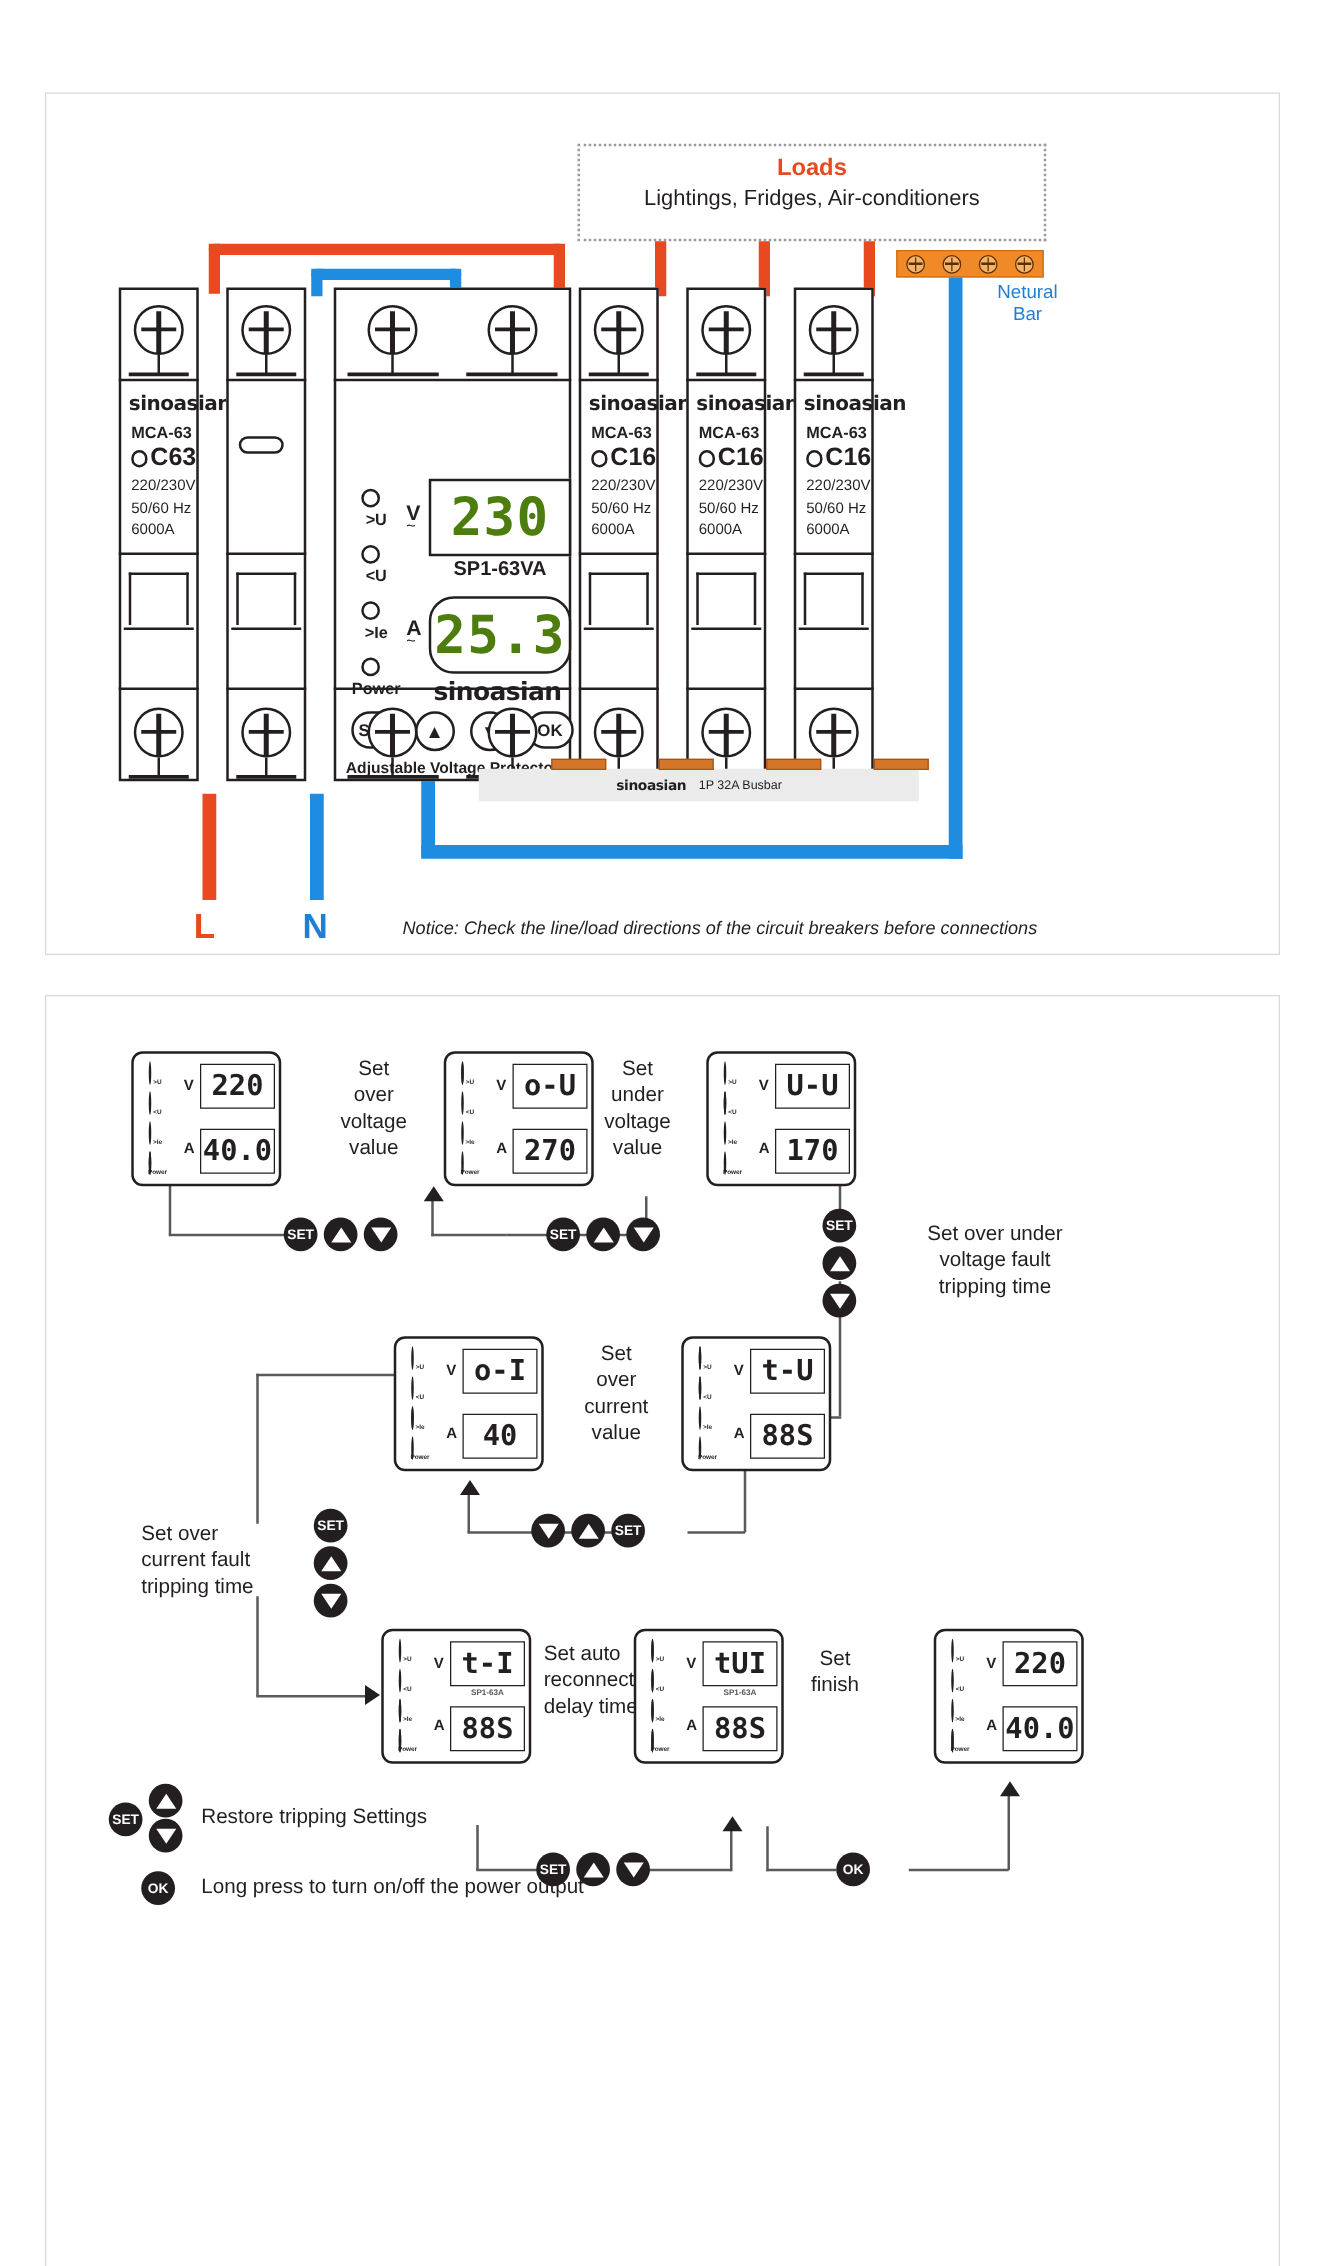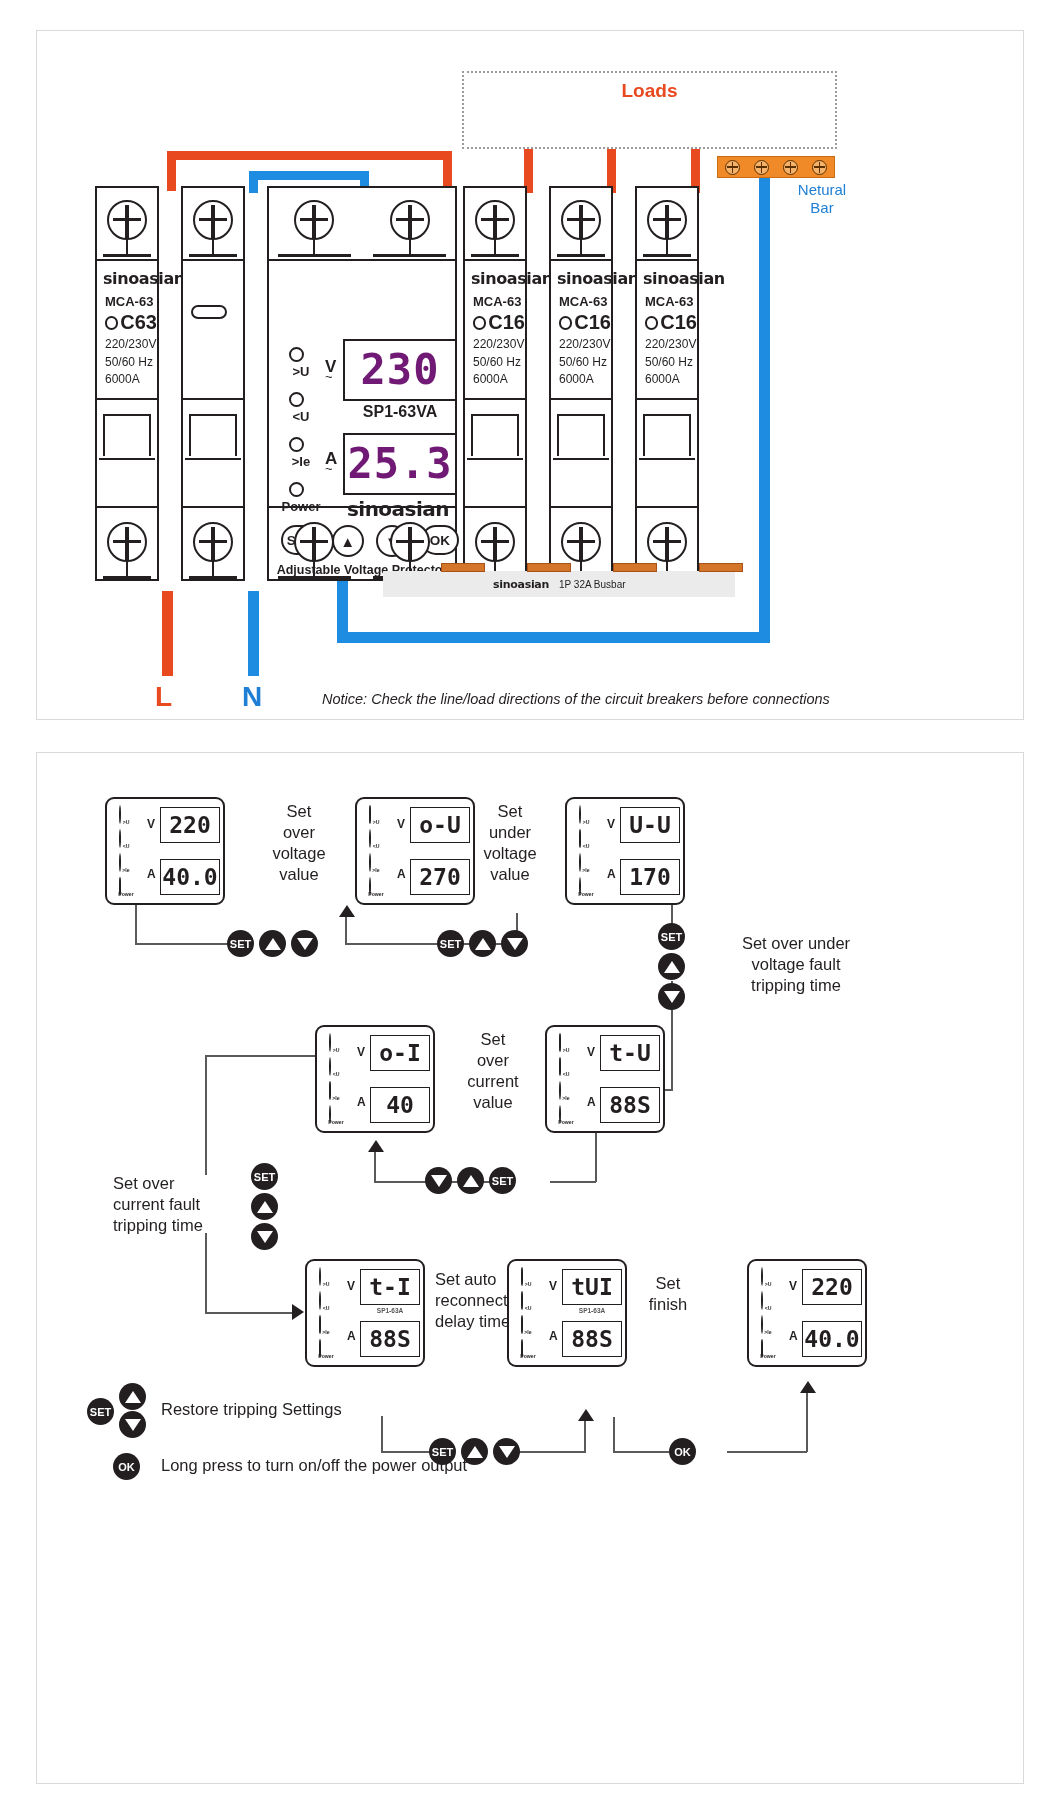--- a/index.html
+++ b/index.html
@@ -9,20 +9,21 @@
     background:#ffffff;
     font-family:"Liberation Sans", sans-serif;
     color:#231f20;
     position:relative;
     overflow:hidden;
   }
   .panel {
     position:absolute;
     border:1px solid #d9d9d9;
     background:#fff;
+    margin-top:44px;
   }
   #panel-wiring { left:36px; top:30px; width:988px; height:690px; }
   #panel-flow   { left:36px; top:752px; width:988px; height:1032px; }
 
   
   .wire { position:absolute; }
   .w-red  { background:#e8491f; }
   .w-blue-l { background:#1e8ce0; }
 
   
@@ -130,24 +131,24 @@
   .unit-v, .unit-a {
     position:absolute; font-size:17px; font-weight:bold;
   }
   .unit-tilde { position:absolute; font-size:13px; }
   .seg-box {
     position:absolute; left:68px; width:114px;
     border:2px solid #231f20; background:#fff;
     display:flex; justify-content:center; align-items:center;
   }
   #seg-v { top:0px; height:62px; }
-  #seg-a { top:94px; height:62px; }
+  #seg-a { top:94px; height:62px;border-radius:20px; }
   .seg-txt {
     font-family:"DejaVu Sans Mono", monospace;
-    font-weight:bold; font-size:42px; color:#701a75;
+    font-weight:bold; font-size:42px; color:#4d7c0f;
     letter-spacing:1px; line-height:1;
   }
   #sp-model {
     position:absolute; left:68px; top:64px; width:114px; text-align:center;
     font-size:16px; font-weight:bold;
   }
   #prot-brand {
     position:absolute; left:58px; top:158px; width:130px; text-align:center;
     font-family:"DejaVu Sans", sans-serif; font-weight:bold; font-size:20px;
     letter-spacing:-0.5px;
@@ -261,20 +262,21 @@
   }
   .legend-txt { position:absolute; font-size:16.5px; }
 </style>
 </head>
 <body>
 
 <div class="panel" id="panel-wiring">
 
   <div id="loads-box">
     <div id="loads-title">Loads</div>
+    <div class="loads-line">Lightings, Fridges, Air-conditioners</div>
   </div>
 
   <div id="neutral-bar">
     <span class="nb-screw"></span>
     <span class="nb-screw"></span>
     <span class="nb-screw"></span>
     <span class="nb-screw"></span>
   </div>
   <div id="neutral-label">
     <div>Netural</div>

